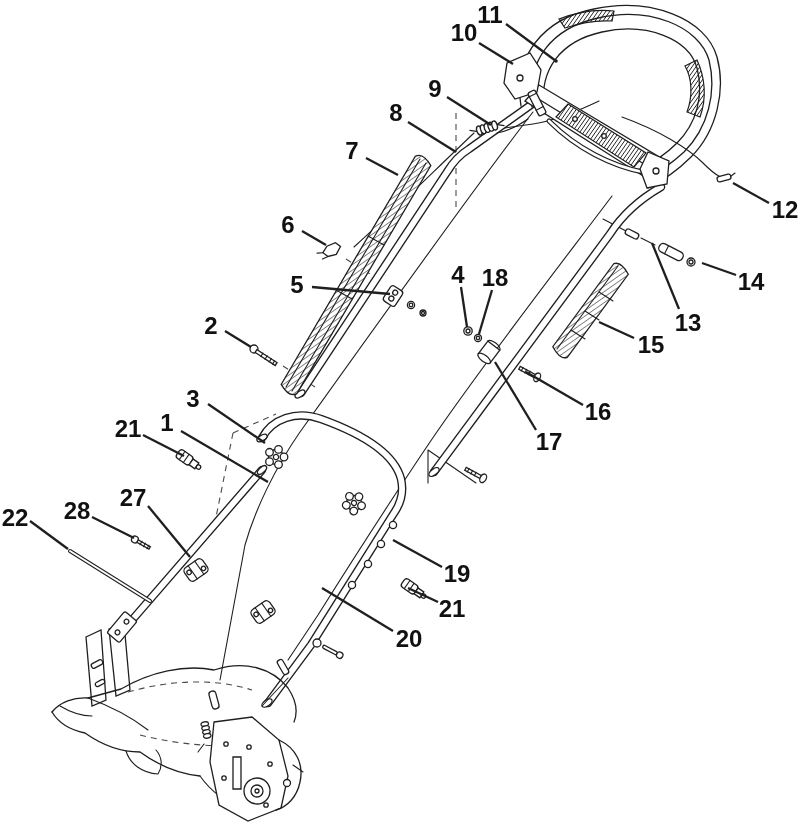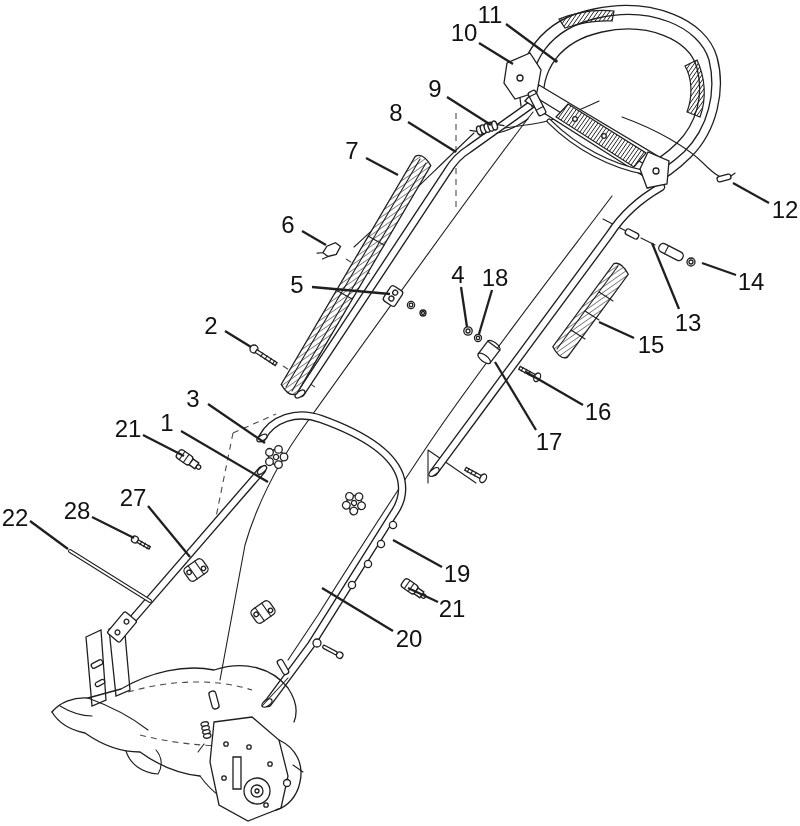--- a/index.html
+++ b/index.html
@@ -1,17 +1,17 @@
 <!DOCTYPE html>
 <html><head>
 <meta charset="utf-8">
 <style>
   html,body{margin:0;padding:0;background:#fff;}
   .stage{position:relative;width:800px;height:826px;background:#ffffff;overflow:hidden;
-         font-family:"Liberation Sans", sans-serif;}
+         font-family:"Liberation Sans", sans-serif;font-weight:bold;}
   svg{display:block;}
   .ln{stroke:#1f1f1f;fill:none;stroke-linecap:round;stroke-linejoin:round;stroke-width:1.3;}
   .thin{stroke:#1f1f1f;fill:none;stroke-linecap:round;stroke-linejoin:round;stroke-width:1.1;}
   .tubeO{stroke:#1f1f1f;fill:none;stroke-width:8.5;stroke-linecap:round;stroke-linejoin:round;}
   .tubeI{stroke:#ffffff;fill:none;stroke-width:5.8;stroke-linecap:round;stroke-linejoin:round;}
   .wfill{fill:#ffffff;stroke:#1f1f1f;stroke-width:1.3;}
   .dash{stroke:#4a4a4a;fill:none;stroke-width:1.1;stroke-dasharray:6 5;}
   .hatchfill{fill:url(#h2);stroke:#1f1f1f;stroke-width:1.2;}
   .gripfill{fill:url(#h1);stroke:#1f1f1f;stroke-width:1.3;}
   text.callout{font-family:"Liberation Sans", sans-serif;}

